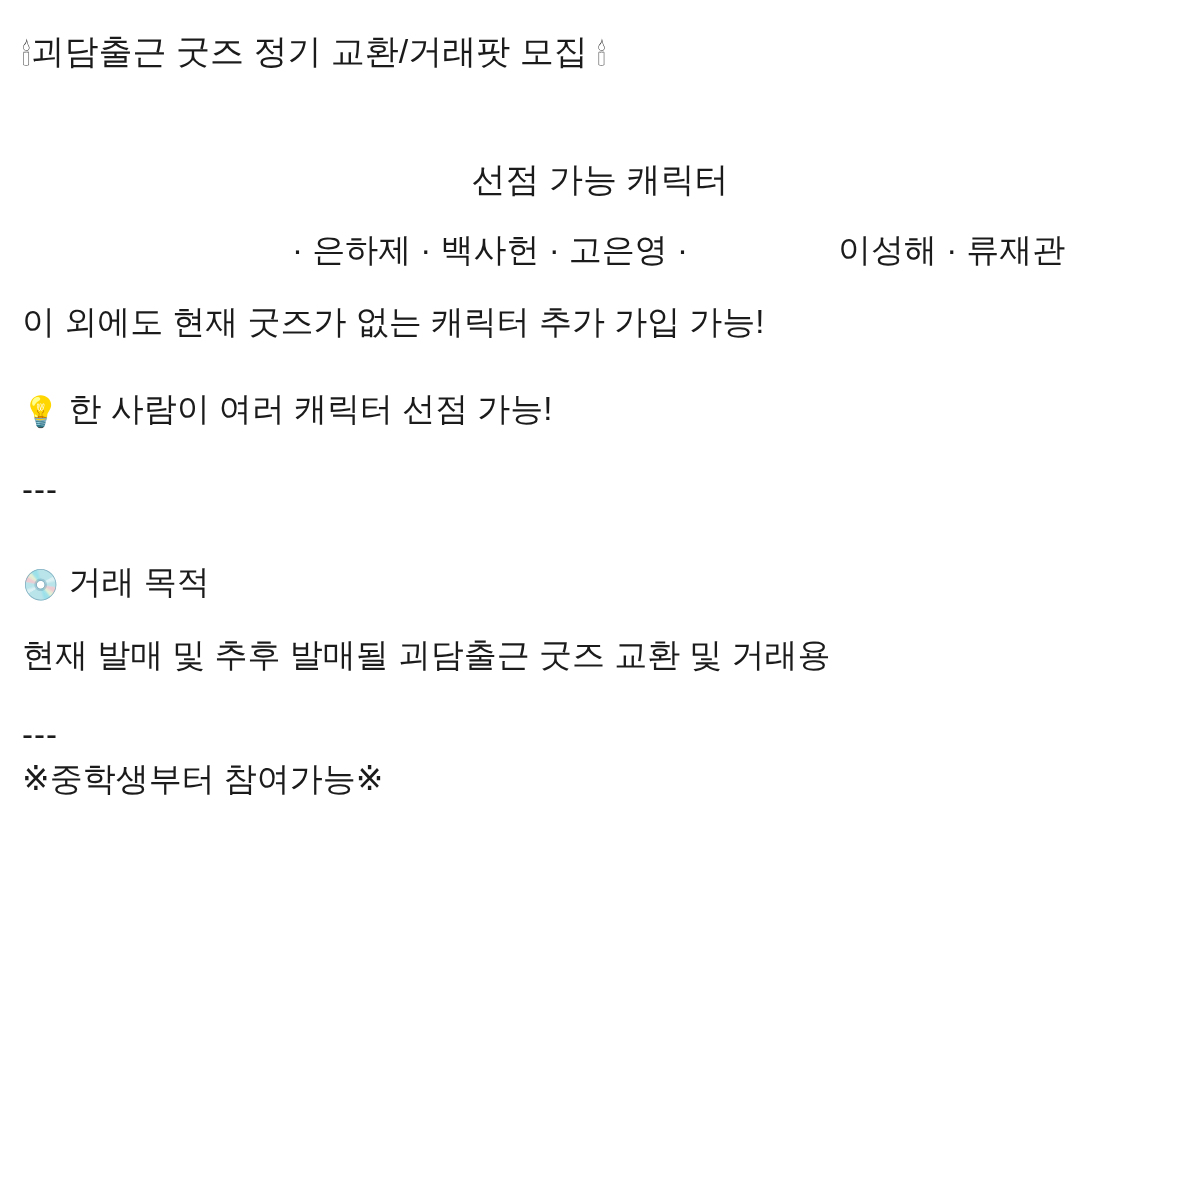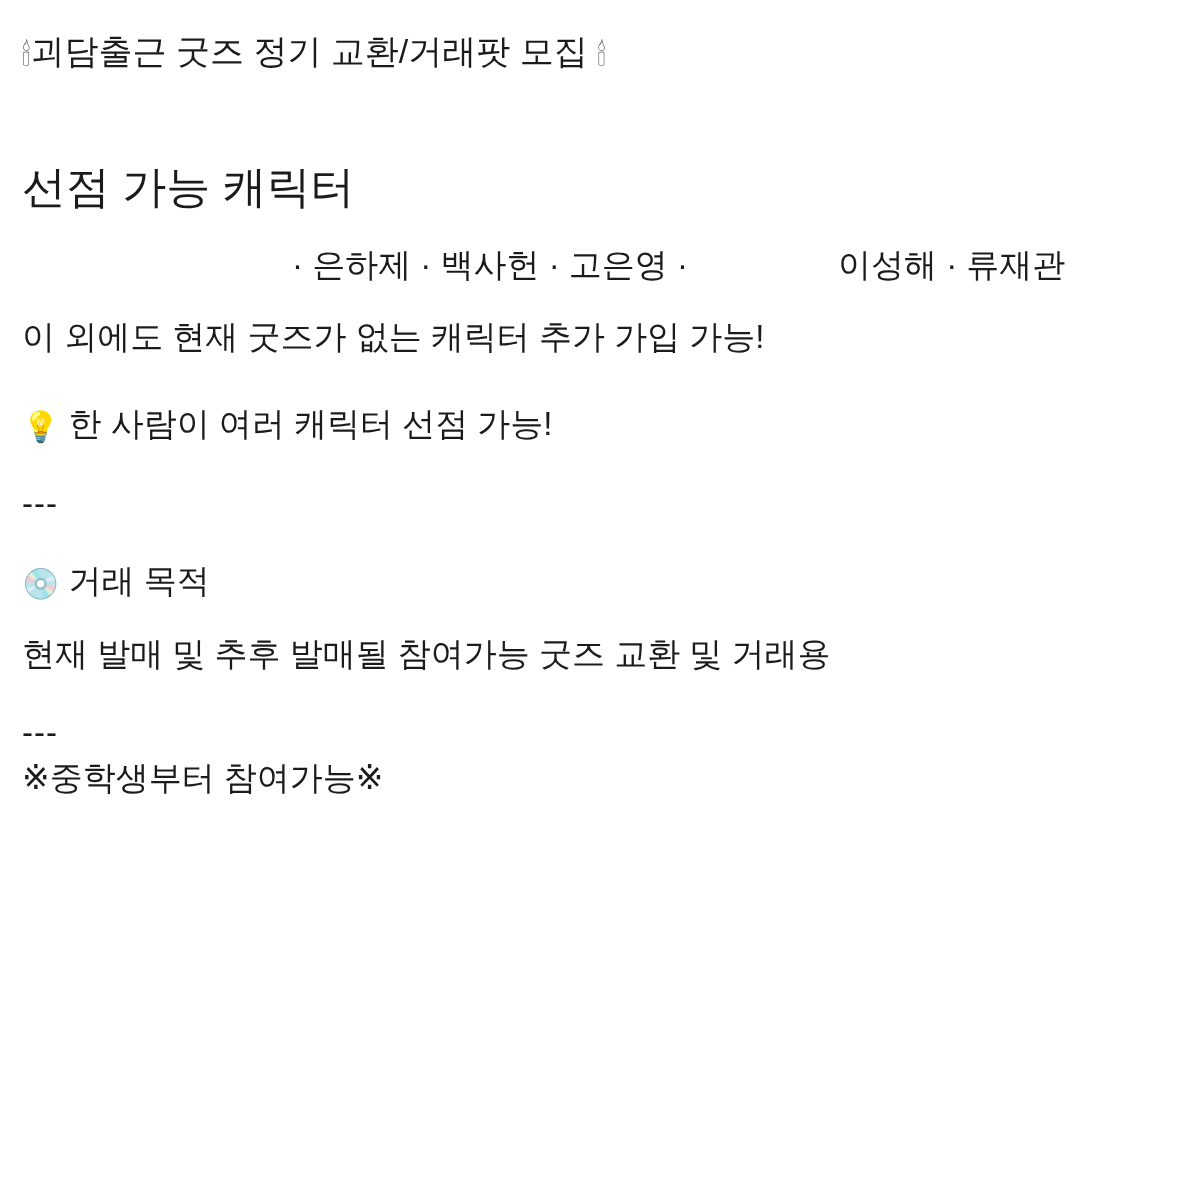--- a/index.html
+++ b/index.html
@@ -29,23 +29,24 @@
     margin: 8px 0 0 0;
   }
   .emoji {
     font-family: "DejaVu Sans", sans-serif;
     font-size: 30px;
     vertical-align: -2px;
   }
   .spacer-lg { height: 78px; }
 
   .heading {
-    font-size: 44px;
+    font-size: 34px;
     font-weight: 400;
     line-height: 1.45;
+    text-align: center;
   }
   .chars-row {
     font-size: 33px;
     line-height: 1.45;
     margin-top: 22px;
     white-space: pre;
   }
   .chars-indent {
     display: inline-block;
     width: 270px;
@@ -68,21 +69,21 @@
   }
   .divider {
     font-size: 33px;
     line-height: 1.2;
     margin-top: 34px;
     letter-spacing: 1px;
   }
   .section-title {
     font-size: 33px;
     line-height: 1.5;
-    margin-top: 32px;
+    margin-top: 48px;
     white-space: pre;
   }
   .note {
     font-size: 33px;
     line-height: 1.5;
     white-space: pre;
   }
 </style>
 </head>
 <body>
@@ -98,19 +99,19 @@
   <div class="chars-row"><span class="chars-indent"></span><span>· 은하제 · 백사헌 · 고은영 ·</span><span class="chars-gap"></span><span>이성해 · 류재관</span></div>
 
   <div class="body-line">이 외에도 현재 굿즈가 없는 캐릭터 추가 가입 가능!</div>
 
   <div class="bulb-line"><span class="emoji">💡</span> <span>한 사람이 여러 캐릭터 선점 가능!</span></div>
 
   <div class="divider">---</div>
 
   <div class="section-title"><span class="emoji">💿</span> <span>거래 목적</span></div>
 
-  <div class="body-line">현재 발매 및 추후 발매될 참여가능 굿즈 교환 및 거래용</div>
+  <div class="body-line">현재 발매 및 추후 발매될 괴담출근 굿즈 교환 및 거래용</div>
 
   <div class="divider">---</div>
 
   <div class="note">※중학생부터 참여가능※</div>
 
 </div>
 
 </body></html>

